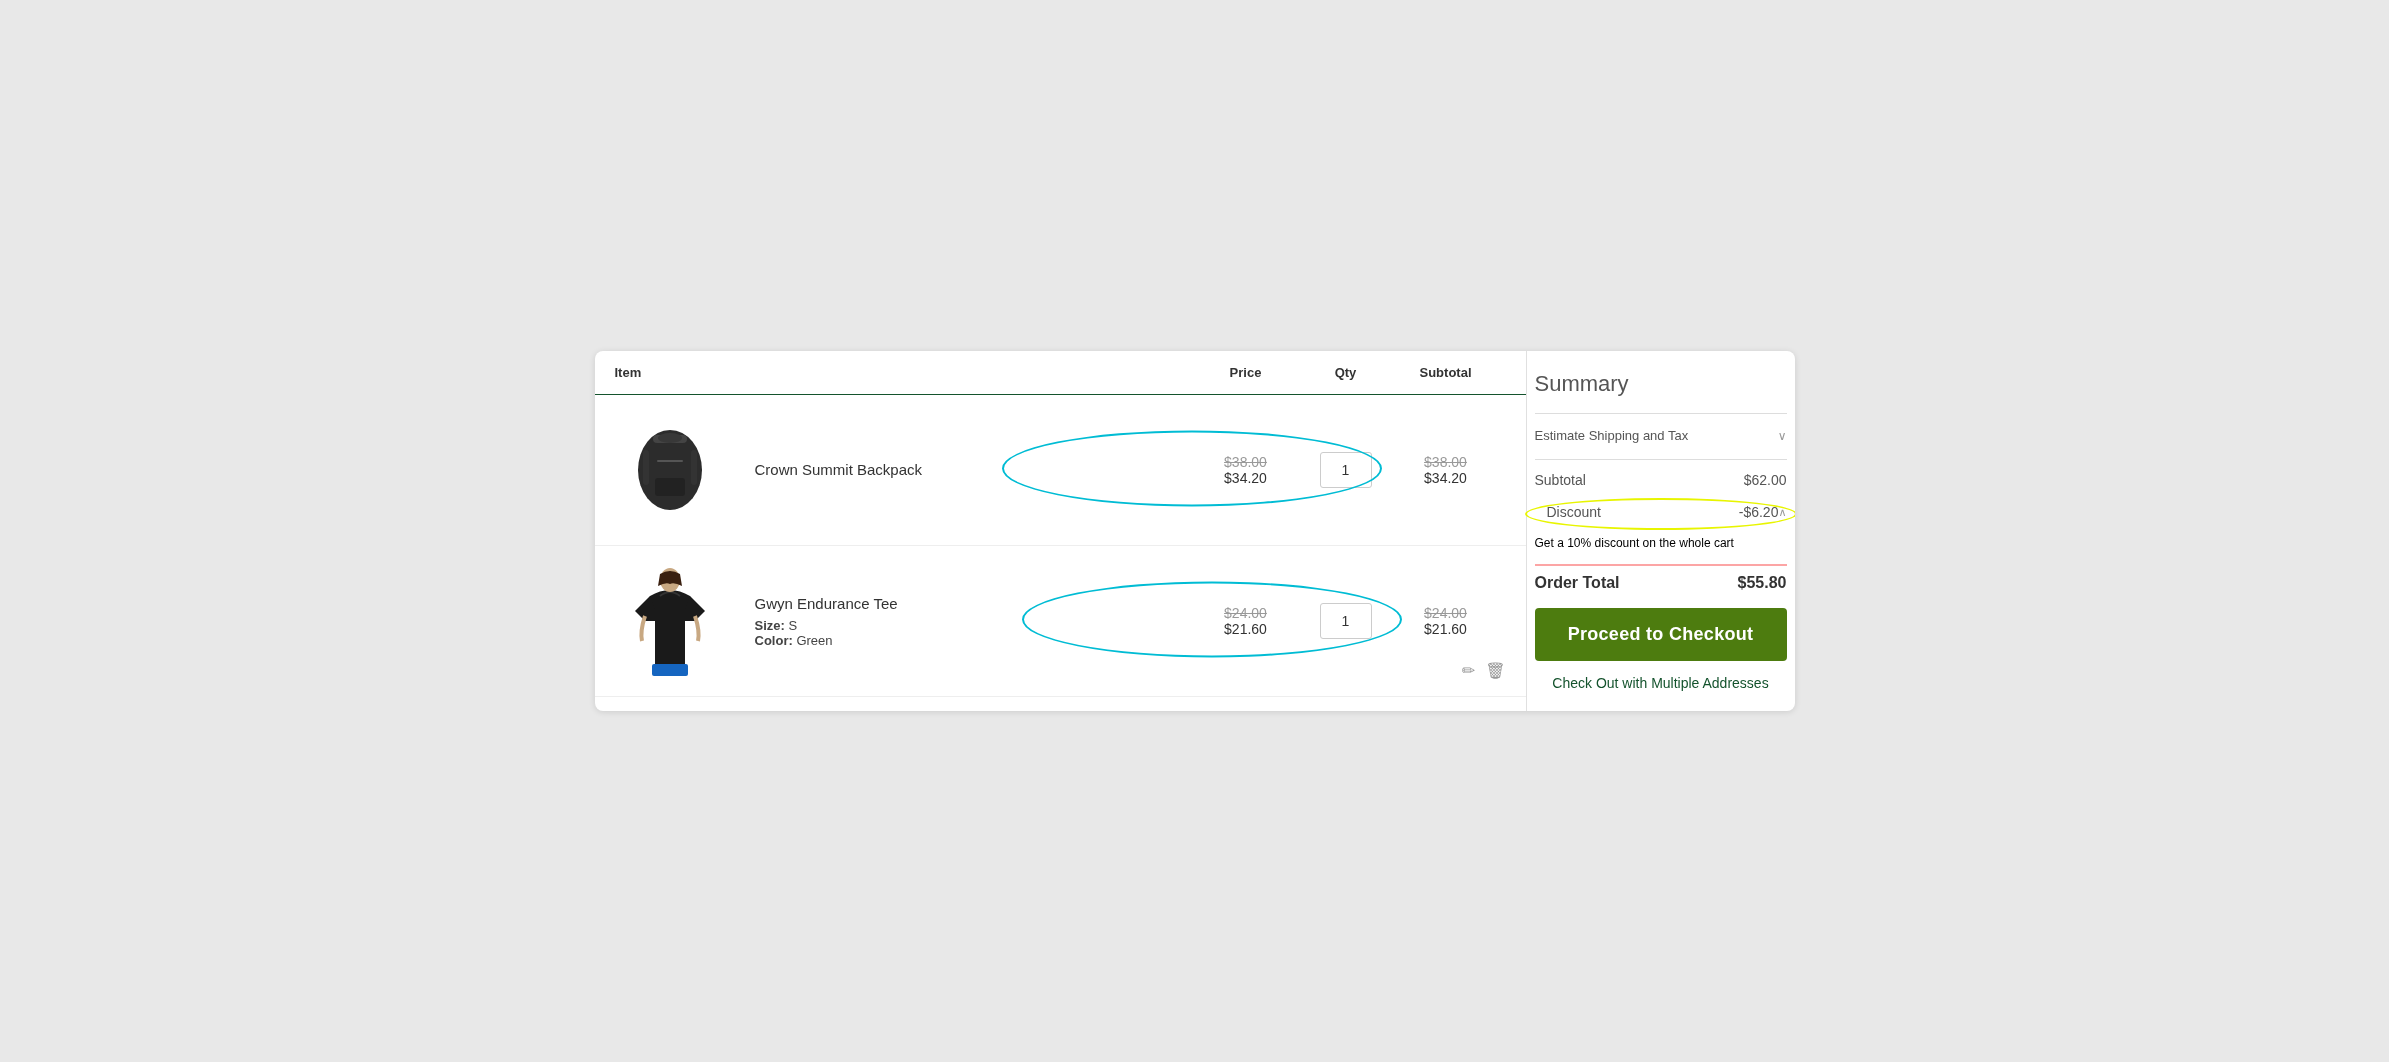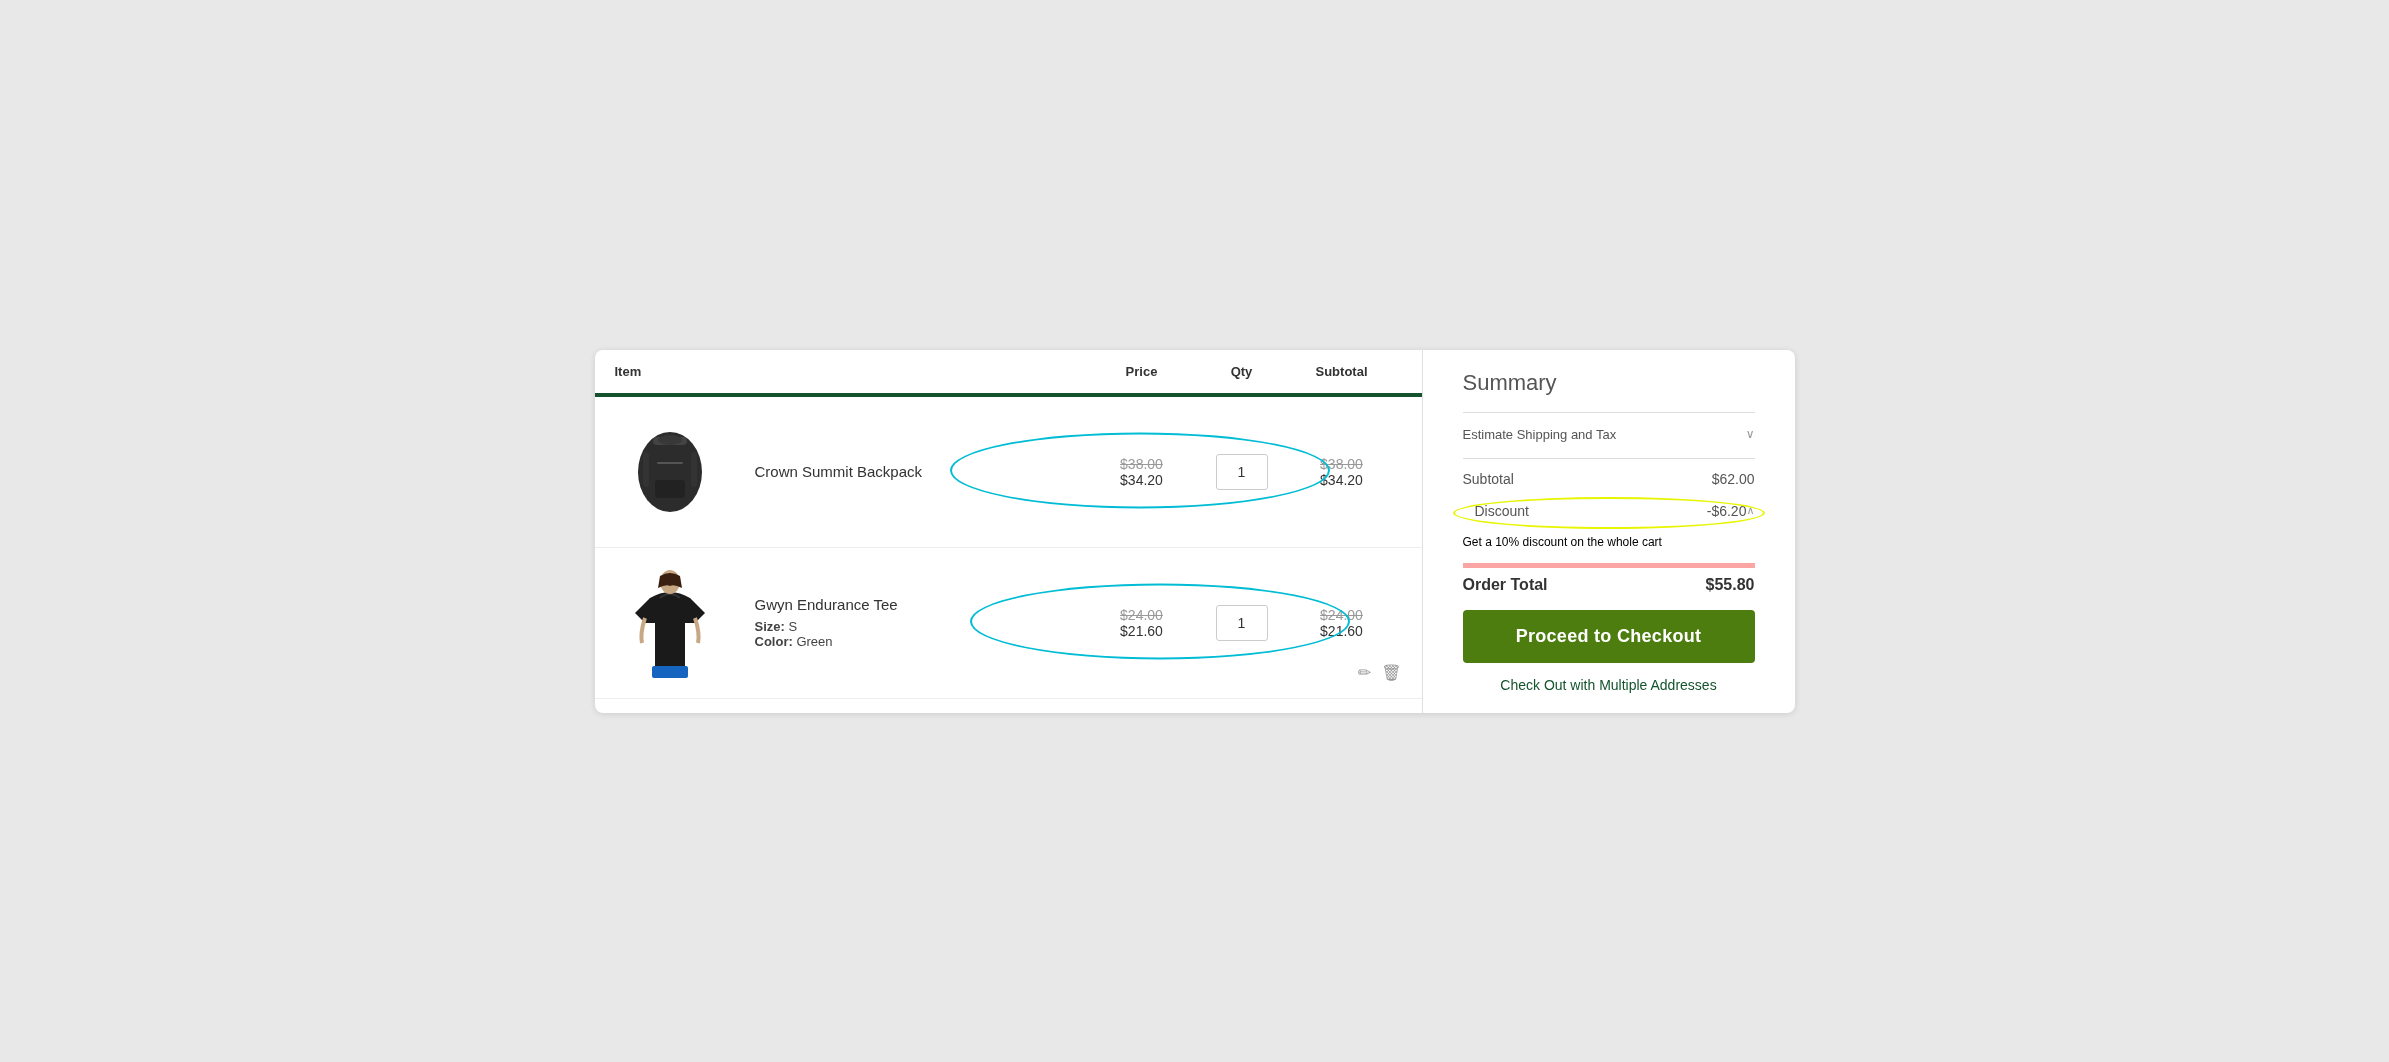--- a/index.html
+++ b/index.html
@@ -25,21 +25,21 @@
     }
     
     .cart-items {
       flex: 1;
       border-right: 1px solid #e0e0e0;
     }
     .cart-header {
       display: grid;
       grid-template-columns: 1fr 120px 80px 120px;
       padding: 14px 20px;
-      border-bottom: 4px solid #14532d;
+      border-bottom: 1px solid #14532d;
     }
     .cart-header span {
       font-size: 13px;
       font-weight: 600;
       color: #333;
     }
     .cart-header span.col-price,
     .cart-header span.col-qty,
     .cart-header span.col-subtotal {
       text-align: center;
@@ -116,22 +116,22 @@
       display: flex;
       gap: 10px;
     }
     .action-icon {
       color: #999;
       font-size: 16px;
       cursor: pointer;
     }
     
     .summary-panel {
-      width: 372px;
-      padding: 20px 40px;
+      width: 268px;
+      padding: 20px 8px;
       flex-shrink: 0;
     }
     .summary-title {
       font-size: 22px;
       font-weight: 300;
       color: #555;
       margin-bottom: 16px;
     }
     .summary-divider {
       border: none;
@@ -185,21 +185,21 @@
       margin-top: 4px;
     }
     .order-total-row {
       display: flex;
       justify-content: space-between;
       font-size: 16px;
       font-weight: 700;
       color: #333;
       margin-bottom: 16px;
       padding-top: 8px;
-      border-top: 5px solid #fca5a5;
+      border-top: 2px solid #fca5a5;
     }
     .checkout-btn {
       width: 100%;
       background: #4d7c0f;
       color: #fff;
       border: none;
       border-radius: 4px;
       padding: 16px;
       font-size: 18px;
       font-weight: 600;

